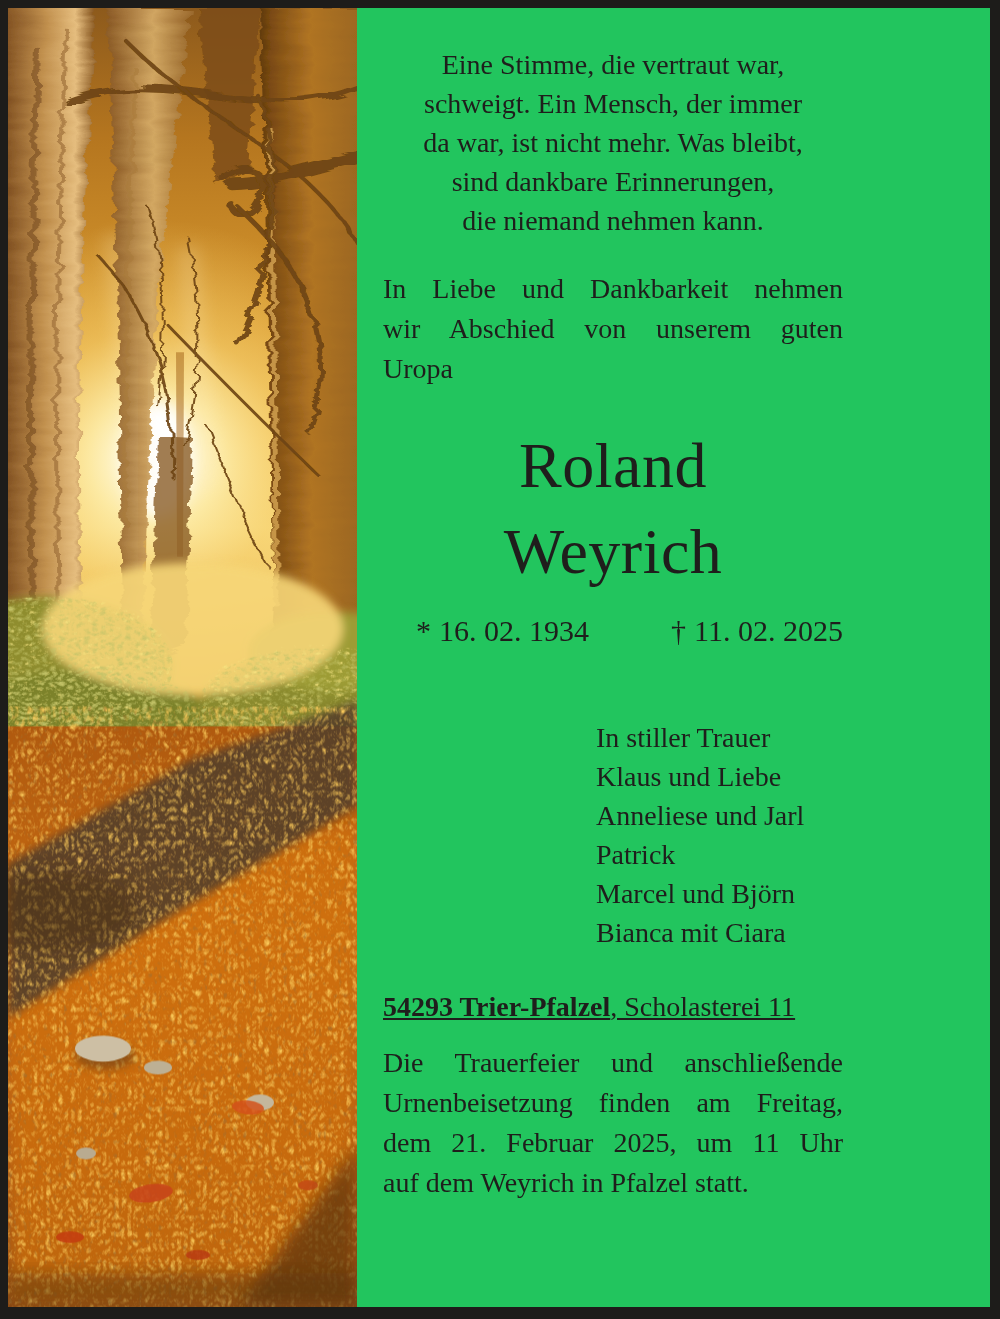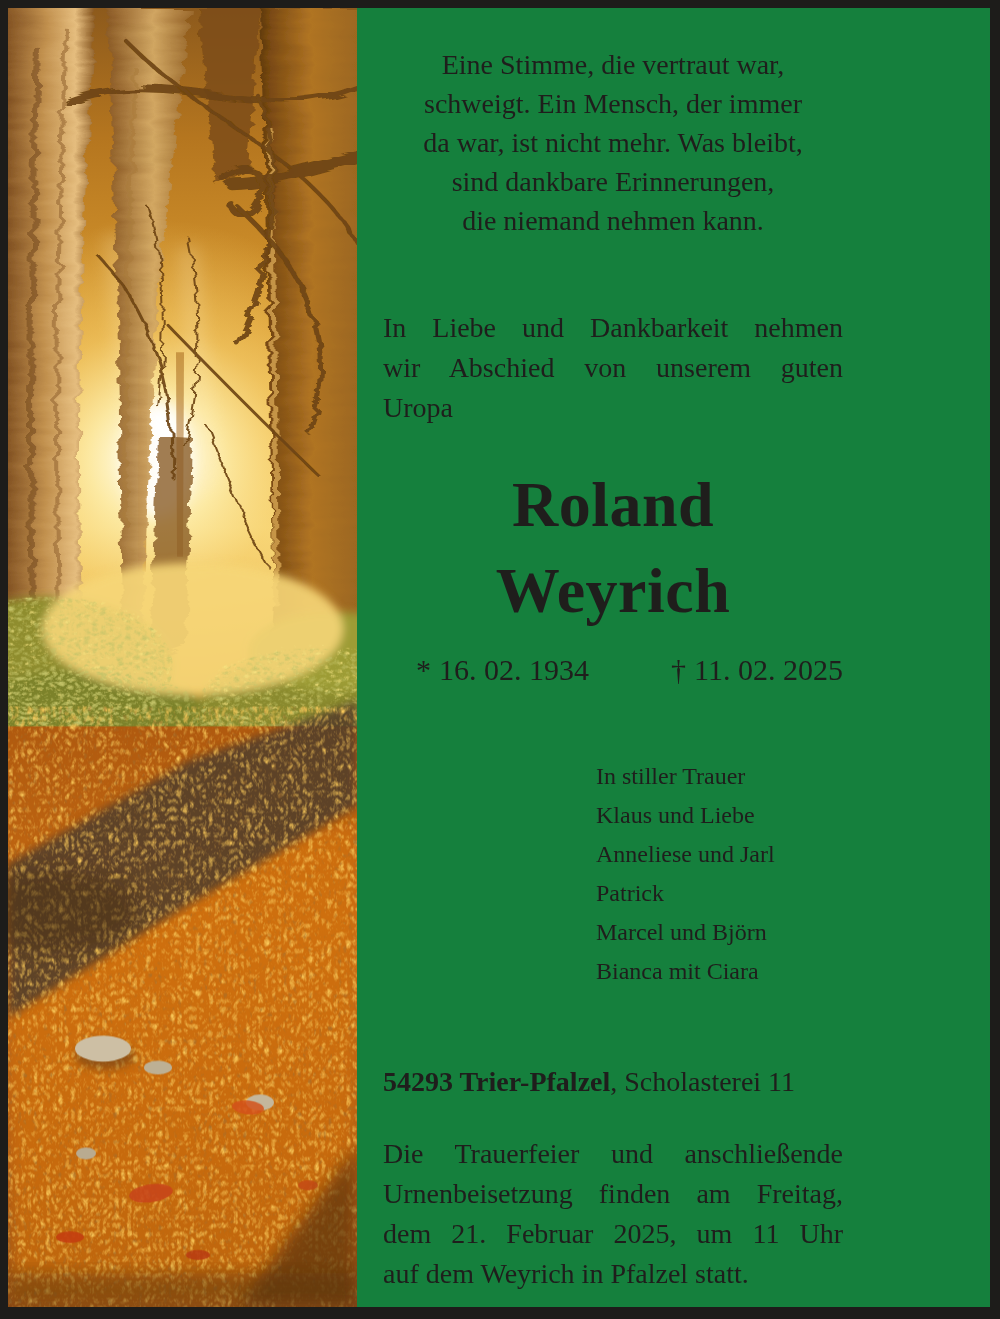--- a/index.html
+++ b/index.html
@@ -5,62 +5,62 @@
   * { margin:0; padding:0; box-sizing:border-box; }
   html, body { width:1000px; height:1319px; background:#ffffff; }
   body {
     font-family:"Liberation Serif","DejaVu Serif",serif;
     color:#1f1e1c;
     -webkit-font-smoothing:antialiased;
   }
   .notice {
     position:relative;
     width:1000px; height:1319px;
-    background:#15803d;
+    background:#22c55e;
     border-style:solid;
     border-color:#1d1c1a;
     border-top-width:8px;
     border-left-width:8px;
     border-right-width:10px;
     border-bottom-width:12px;
     display:flex;
     overflow:hidden;
   }
   .photo { width:349px; flex:0 0 349px; height:100%; overflow:hidden; }
   .photo svg { display:block; width:100%; height:100%; }
 
   .content { flex:1; padding:14px 147px 0 26px; }
 
   .poem { margin-top:23px; }
   .poem-line {
     font-size:28px; line-height:39px;
     text-align:center; white-space:nowrap;
   }
 
-  .intro { margin-top:68px;font-family:Liberation Serif, serif; }
+  .intro { margin-top:29px;font-family:Liberation Serif, serif; }
   .jline { font-size:28px; line-height:40px; text-align:justify; text-align-last:justify; }
   .jline.last { text-align:left; text-align-last:left; }
 
-  .name { margin-top:34px; text-align:center; font-weight:700; }
+  .name { margin-top:34px; text-align:center; font-weight:400; }
   .name-line { display:block; font-size:64px; line-height:86px; letter-spacing:0.5px; white-space:nowrap; }
 
   .dates {
     margin-top:14px; display:flex; justify-content:space-between;
     padding-left:33px; font-size:30px; line-height:43px;gap:12px;
   }
   .date { white-space:nowrap; }
   .date-sym { display:inline-block; margin-right:8px; }
 
   .mourners { margin-top:66px; padding-left:213px; }
-  .mourner-line { font-size:24px; line-height:39px; white-space:nowrap; }
-
-  .address { margin-top:71px; font-size:28px; line-height:40px; white-space:nowrap; }
+  .mourner-line { font-size:28px; line-height:39px; white-space:nowrap; }
+
+  .address { margin-top:35px; font-size:28px; line-height:40px; white-space:nowrap;text-decoration:underline; }
   .address .bold { font-weight:700; }
 
-  .funeral { margin-top:32px; }
+  .funeral { margin-top:16px; }
 </style>
 </head>
 <body>
 
 <div class="notice">
 
   <div class="photo">
     <svg viewBox="0 0 349 1302" preserveAspectRatio="none" xmlns="http://www.w3.org/2000/svg">
       <defs>
         <linearGradient id="bgG" x1="0" y1="0" x2="0" y2="1">

